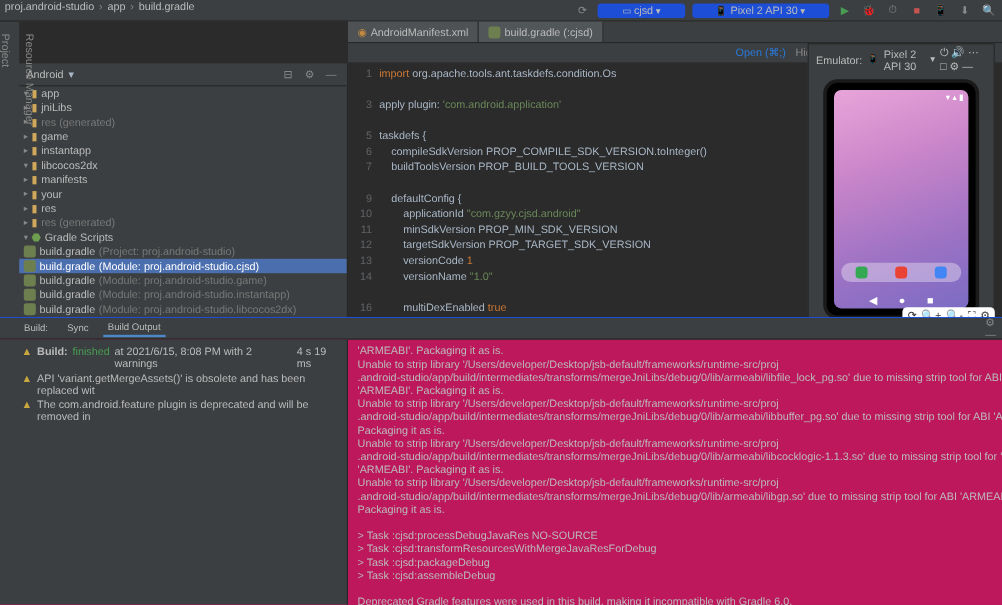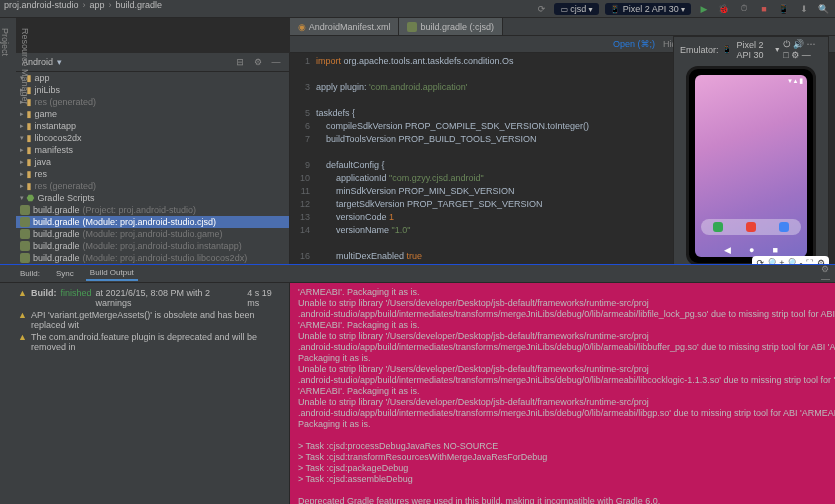--- a/index.html
+++ b/index.html
@@ -1,21 +1,21 @@
 <!DOCTYPE html>
 <html><head>
 <meta charset="utf-8">
 <style>
 *{margin:0;padding:0;box-sizing:border-box;font-family:'Segoe UI',Arial,sans-serif;font-size:9px}
 body{width:835px;height:504px;background:#2b2b2b;color:#a9b7c6;overflow:hidden;position:relative}
 .topbar{height:18px;background:#3c3f41;display:flex;padding:0 4px;border-bottom:1px solid #282828}
 .breadcrumb{display:flex;gap:4px;color:#888}
 .breadcrumb span{color:#bbb}
 .topbar-right{margin-left:auto;display:flex;gap:6px;align-items:center}
-.device-combo{background:#0f172a;padding:1px 6px;border-radius:3px;color:#bbb;font-size:8px}
+.device-combo{background:#1d4ed8;padding:1px 20px;border-radius:3px;color:#bbb;font-size:8px}
 .icon-btn{width:14px;height:14px;display:inline-flex;align-items:center;justify-content:center;color:#888;cursor:pointer}
 .green{color:#499c54}
 .tabs-row{height:18px;background:#3c3f41;display:flex;border-bottom:1px solid #282828;margin-left:290px}
 .tab{padding:2px 8px;background:#4e5254;border-right:1px solid #282828;color:#bbb;display:flex;align-items:center;gap:3px}
 .tab.active{background:#515658}
 .banner{background:#3c3f41;padding:3px 8px;color:#aaa;font-size:8px;display:flex;margin-left:290px;border-bottom:1px solid #282828}
 .banner a{color:#287bde;margin-left:auto;margin-right:8px;cursor:pointer}
 .banner .hide{color:#888;margin-right:100px}
 .main{display:flex;height:230px}
 .left{width:290px;background:#3c3f41;border-right:1px solid #282828;display:flex;flex-direction:column}
@@ -144,21 +144,21 @@
           <span>libcocos2dx</span>
         </div>
       <div class="node indent1">
           <span class="tri">▸</span>
           <span class="fold">▮</span>
           <span>manifests</span>
         </div>
       <div class="node indent1">
           <span class="tri">▸</span>
           <span class="fold">▮</span>
-          <span>java</span>
+          <span>your</span>
         </div>
       <div class="node indent1">
           <span class="tri">▸</span>
           <span class="fold">▮</span>
           <span>res</span>
         </div>
       <div class="node indent1 dim">
           <span class="tri">▸</span>
           <span class="fold">▮</span>
           <span>res (generated)</span>

